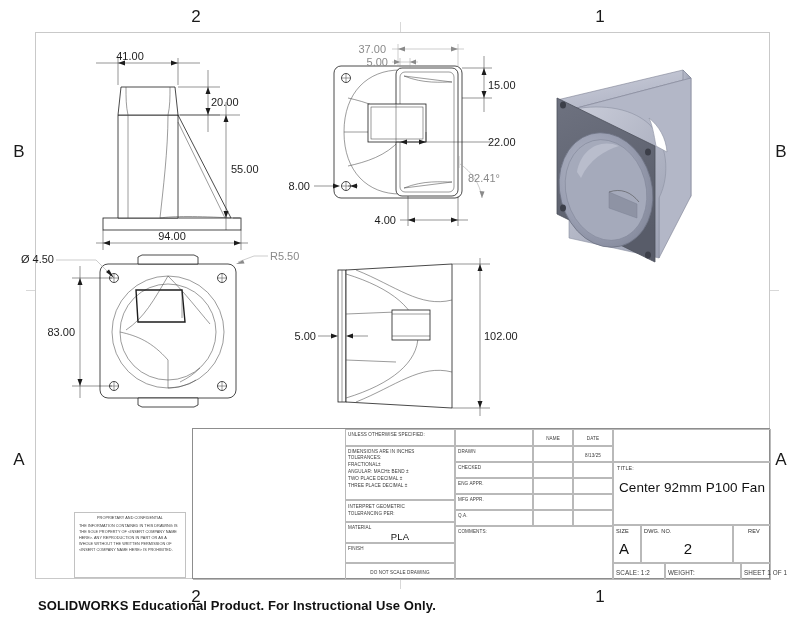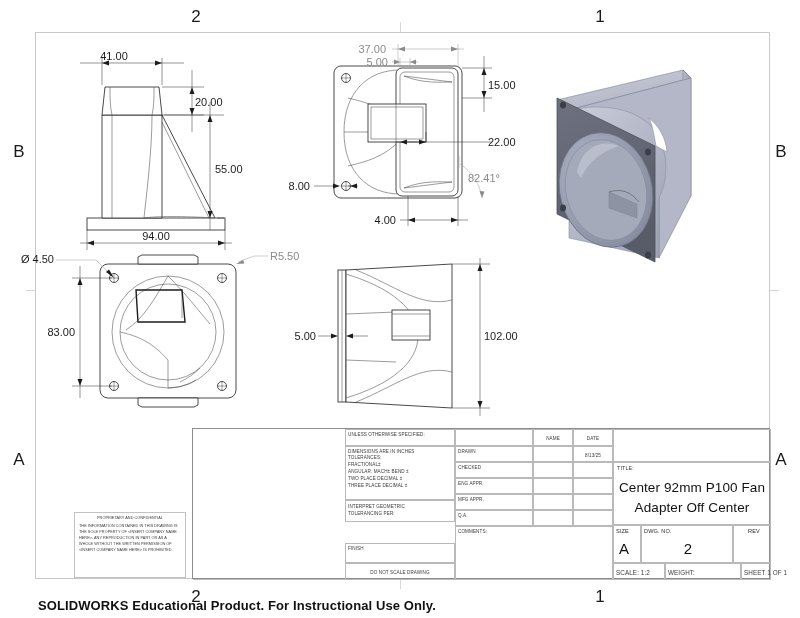--- a/index.html
+++ b/index.html
@@ -140,21 +140,21 @@
   <div class="zone-label" style="left:771px; top:143px; width:20px;">B</div>
   <div class="zone-label" style="left:771px; top:451px; width:20px;">A</div>
 
   <div class="zone-tick" style="left:26px; top:290px; width:10px; height:1px;"></div>
   <div class="zone-tick" style="left:769px; top:290px; width:10px; height:1px;"></div>
   <div class="zone-tick" style="left:400px; top:22px; width:1px; height:10px;"></div>
   <div class="zone-tick" style="left:400px; top:579px; width:1px; height:10px;"></div>
 
   <div class="frame"></div>
 
-  <div class="view" style="left:52px; top:40px; width:250px; height:200px;">
+  <div class="view" style="left:68px; top:40px; width:250px; height:200px;">
     <svg width="250" height="200" viewBox="0 0 250 200">
 
       <rect class="ln fill-w" x="35" y="178" width="138" height="12"></rect>
 
       <path class="ln fill-w" d="M50 75 L50 178 L110 178 L110 75 Z"></path>
 
       <path class="ln fill-w" d="M50 75 L53 47 L107 47 L110 75 Z"></path>
 
       <path class="ln-thin" d="M58 47 C58 58 58 66 60 75"></path>
       <path class="ln-thin" d="M102 47 C102 58 102 66 100 75"></path>
@@ -447,20 +447,24 @@
       <div>ANGULAR: MACH±      BEND ±</div>
       <div>TWO PLACE DECIMAL    ±</div>
       <div>THREE PLACE DECIMAL  ±</div>
     </div>
 
     <div class="tb-cell" style="left:152px; top:71px; width:110px; height:22px; line-height:1.6;">
       <div>INTERPRET GEOMETRIC</div>
       <div>TOLERANCING PER:</div>
     </div>
 
+    <div class="tb-cell" style="left:152px; top:93px; width:110px; height:21px;">
+      <span>MATERIAL</span>
+      <span class="tb-material" style="left:0; top:7px;">PLA</span>
+    </div>
 
     <div class="tb-cell" style="left:152px; top:114px; width:110px; height:20px;">FINISH</div>
 
     <div class="tb-cell center" style="left:152px; top:134px; width:110px; height:17px; line-height:14px;">DO NOT SCALE DRAWING</div>
 
     <div class="tb-cell" style="left:262px; top:0; width:78px; height:17px;"></div>
     <div class="tb-cell center" style="left:340px; top:0; width:40px; height:17px; line-height:14px;">NAME</div>
     <div class="tb-cell center" style="left:380px; top:0; width:40px; height:17px; line-height:14px;">DATE</div>
 
     <div class="tb-cell" style="left:262px; top:17px; width:78px; height:16px;">DRAWN</div>
@@ -483,21 +487,20 @@
     <div class="tb-cell" style="left:340px; top:81px; width:40px; height:16px;"></div>
     <div class="tb-cell" style="left:380px; top:81px; width:40px; height:16px;"></div>
 
     <div class="tb-cell" style="left:262px; top:97px; width:158px; height:54px;">COMMENTS:</div>
 
     <div class="tb-cell" style="left:420px; top:0; width:158px; height:33px;"></div>
 
     <div class="tb-cell" style="left:420px; top:33px; width:158px; height:63px;">
       <span class="tb-title-label" style="left:3px; top:2px;">TITLE:</span>
       <div class="tb-title-text" style="left:0; top:15px;">Center 92mm P100 Fan</div>
-      <div class="tb-title-text" style="left:0; top:35px;">Adapter Off Center</div>
     </div>
 
     <div class="tb-cell" style="left:420px; top:96px; width:28px; height:38px;">
       <span class="tb-small" style="left:2px; top:1px;">SIZE</span>
       <span class="tb-big" style="left:5px; top:12px;">A</span>
     </div>
 
     <div class="tb-cell" style="left:448px; top:96px; width:92px; height:38px;">
       <span class="tb-small" style="left:2px; top:1px;">DWG.  NO.</span>
       <span class="tb-big" style="left:0; top:12px; width:92px; text-align:center;">2</span>

